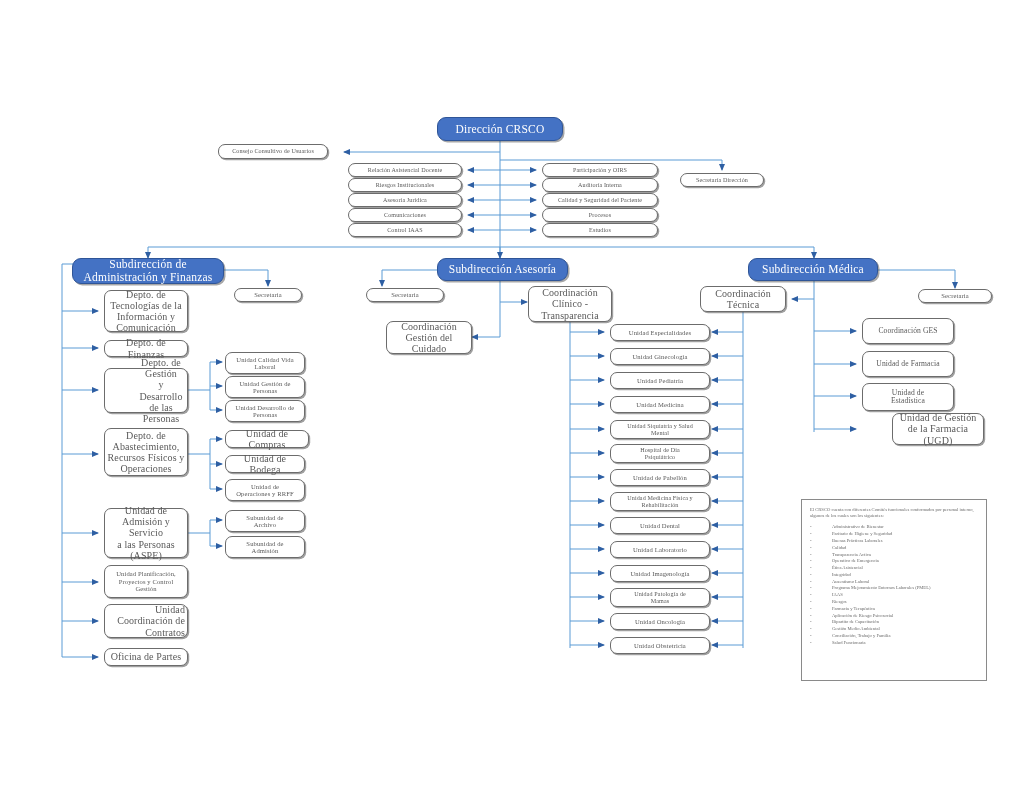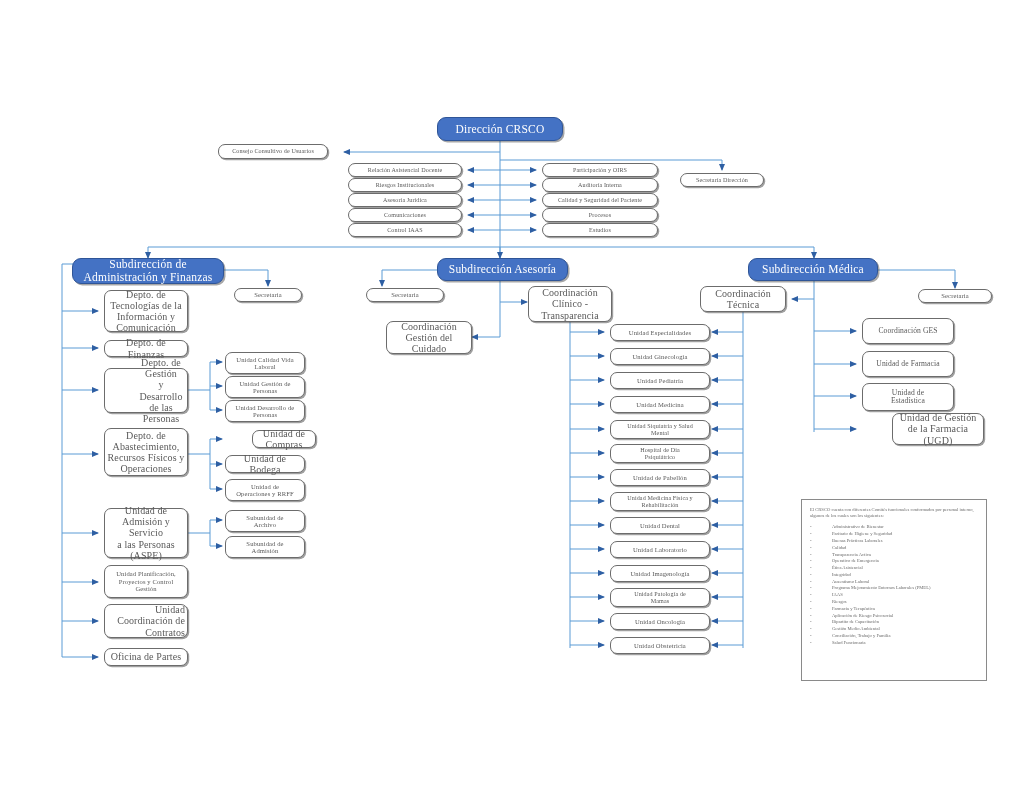--- a/index.html
+++ b/index.html
@@ -287,21 +287,21 @@
   </div>
   <div class="node fs65" style="left:225px;top:376px;width:80px;height:22px;flex-direction:column;">
     <span>Unidad Gestión de</span>
     <span>Personas</span>
   </div>
   <div class="node fs65" style="left:225px;top:400px;width:80px;height:22px;flex-direction:column;">
     <span>Unidad Desarrollo de</span>
     <span>Personas</span>
   </div>
 
-  <div class="node fs7" style="left:225px;top:430px;width:64px;height:18px;margin-left:27px;">
+  <div class="node fs7" style="left:225px;top:430px;width:84px;height:18px;">
     <span>Unidad de Compras</span>
   </div>
   <div class="node fs7" style="left:225px;top:455px;width:80px;height:18px;">
     <span>Unidad de Bodega</span>
   </div>
   <div class="node fs65" style="left:225px;top:479px;width:80px;height:22px;flex-direction:column;">
     <span>Unidad de</span>
     <span>Operaciones y RRFF</span>
   </div>
 

